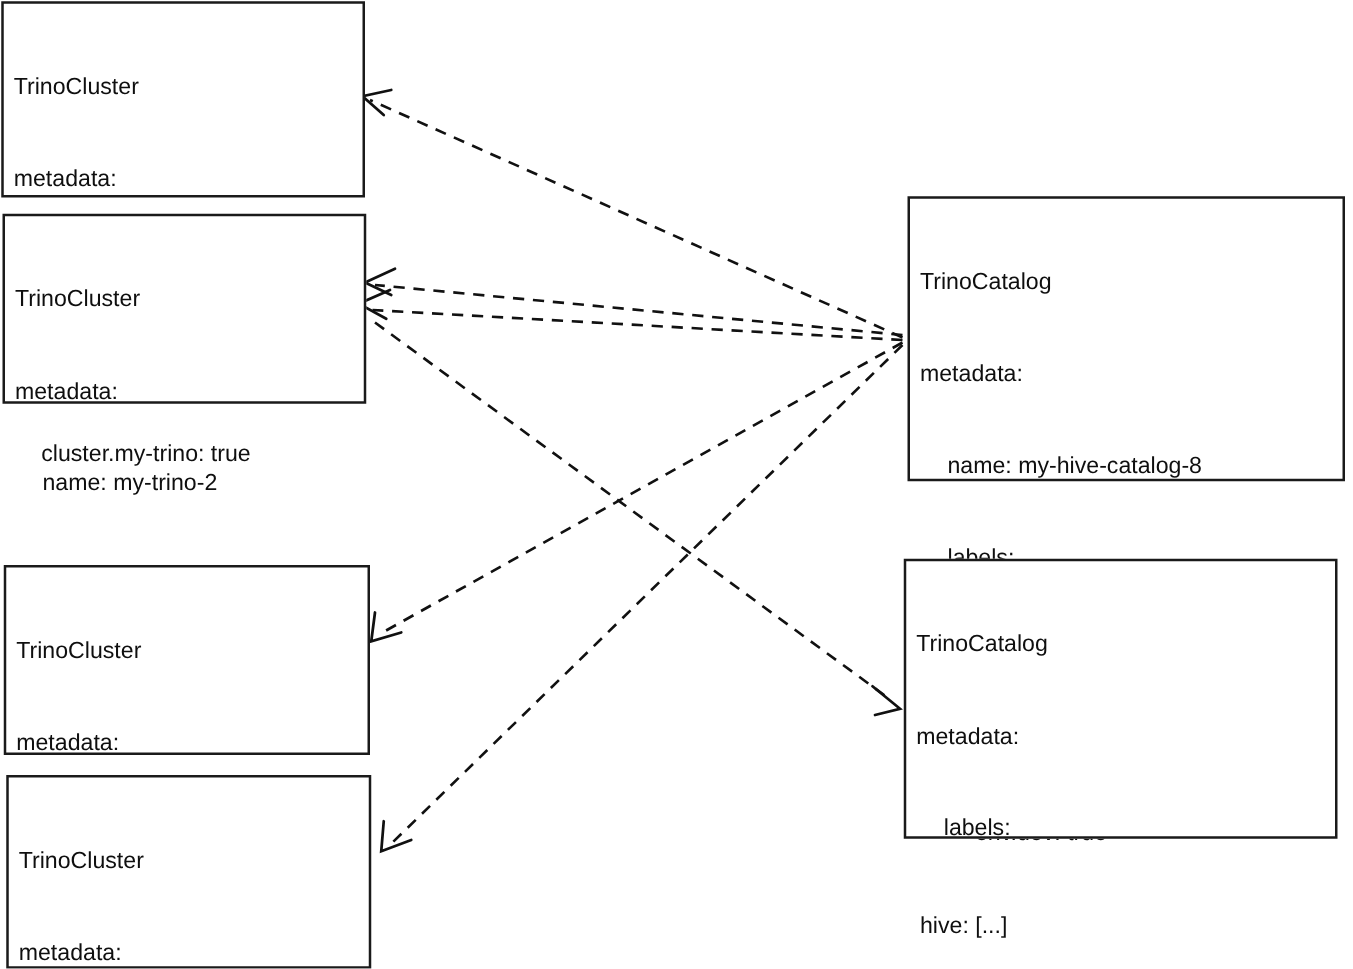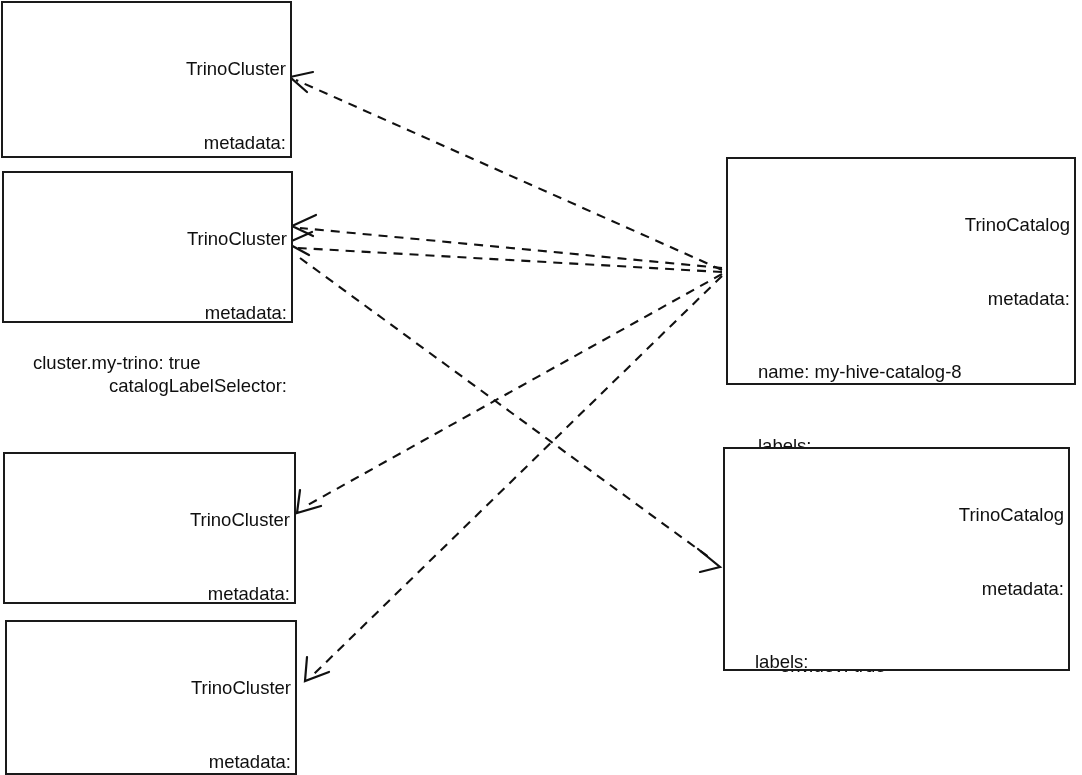--- a/index.html
+++ b/index.html
@@ -30,21 +30,21 @@
     font-size: 18.5px;
     line-height: 24.5px;
     color: #0f0f0f;
     white-space: pre;
     letter-spacing: 0px;
   }
   .line {
     display: block;
     white-space: pre;
   }
-  .indent-0 { padding-left: 0px; text-align: right; }
+  .indent-0 { padding-left: 0px; }
   .indent-1 { padding-left: 22px; }
   .indent-2 { padding-left: 44px; }
   svg#edges {
     position: absolute;
     left: 0;
     top: 0;
     width: 1082px;
     height: 775px;
     z-index: 1;
     pointer-events: none;
@@ -107,20 +107,21 @@
       <span class="line indent-1">name: my-trino</span>
       <span class="line indent-0">catalogLabelSelector:</span>
       <span class="line indent-1">cluster.my-trino: true</span>
     </div>
   </div>
 
   <div class="node" style="left:2px; top:171px; width:291px; height:152px;">
     <div class="node-lines">
       <span class="line indent-0">TrinoCluster</span>
       <span class="line indent-0">metadata:</span>
+      <span class="line indent-1">name: my-trino-2</span>
       <span class="line indent-0">catalogLabelSelector:</span>
       <span class="line indent-1">cluster.my-trino-2: true</span>
     </div>
   </div>
 
   <div class="node" style="left:3px; top:452px; width:293px; height:152px;">
     <div class="node-lines">
       <span class="line indent-0">TrinoCluster</span>
       <span class="line indent-0">metadata:</span>
       <span class="line indent-1">name: my-trino-blue</span>
@@ -141,20 +142,21 @@
 
   <div class="node" style="left:726px; top:157px; width:350px; height:228px;">
     <div class="node-lines">
       <span class="line indent-0">TrinoCatalog</span>
       <span class="line indent-0">metadata:</span>
       <span class="line indent-1">name: my-hive-catalog-8</span>
       <span class="line indent-1">labels:</span>
       <span class="line indent-2">cluster.my-trino: true</span>
       <span class="line indent-2">cluster.my-trino-2: true</span>
       <span class="line indent-2">env.dev: true</span>
+      <span class="line indent-0">hive: [...]</span>
     </div>
   </div>
 
   <div class="node" style="left:723px; top:447px; width:347px; height:224px;">
     <div class="node-lines">
       <span class="line indent-0">TrinoCatalog</span>
       <span class="line indent-0">metadata:</span>
       <span class="line indent-1">labels:</span>
       
       

